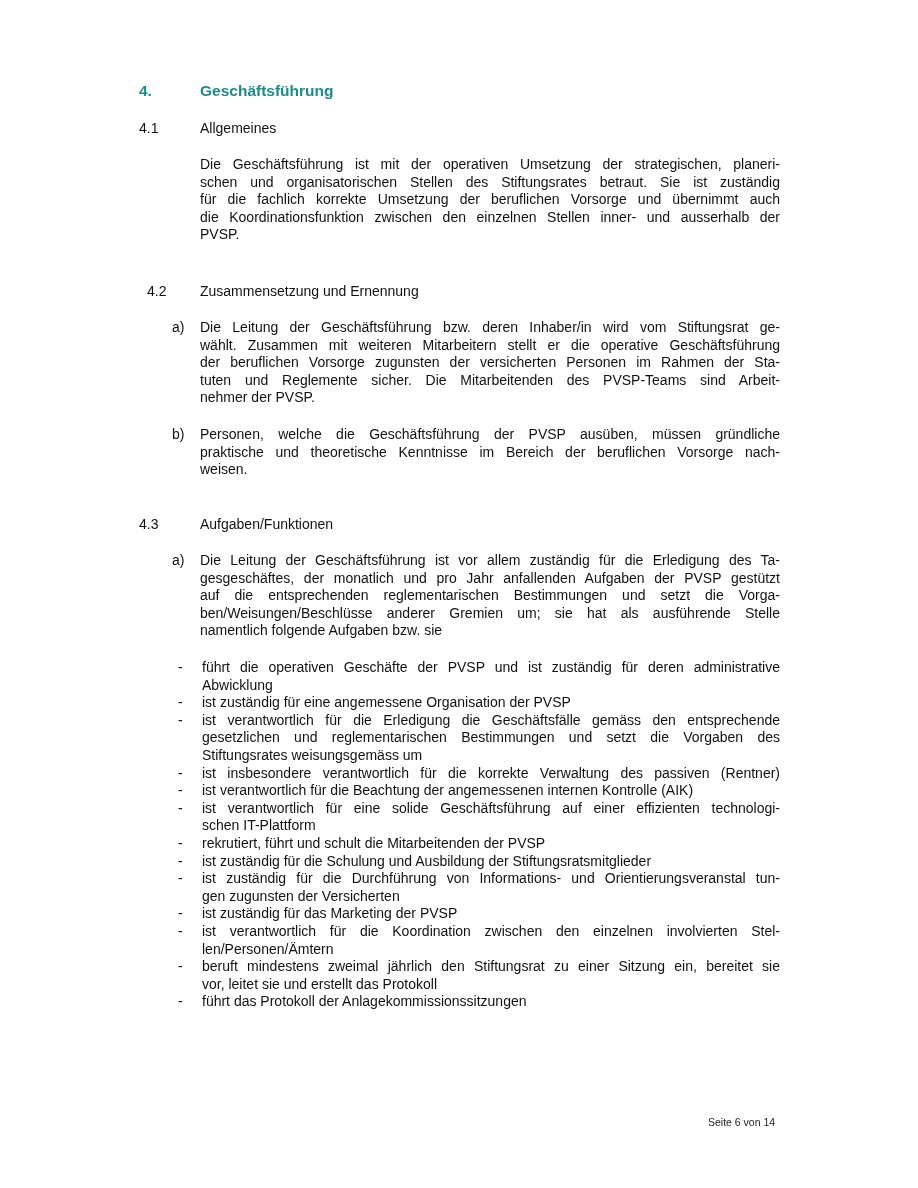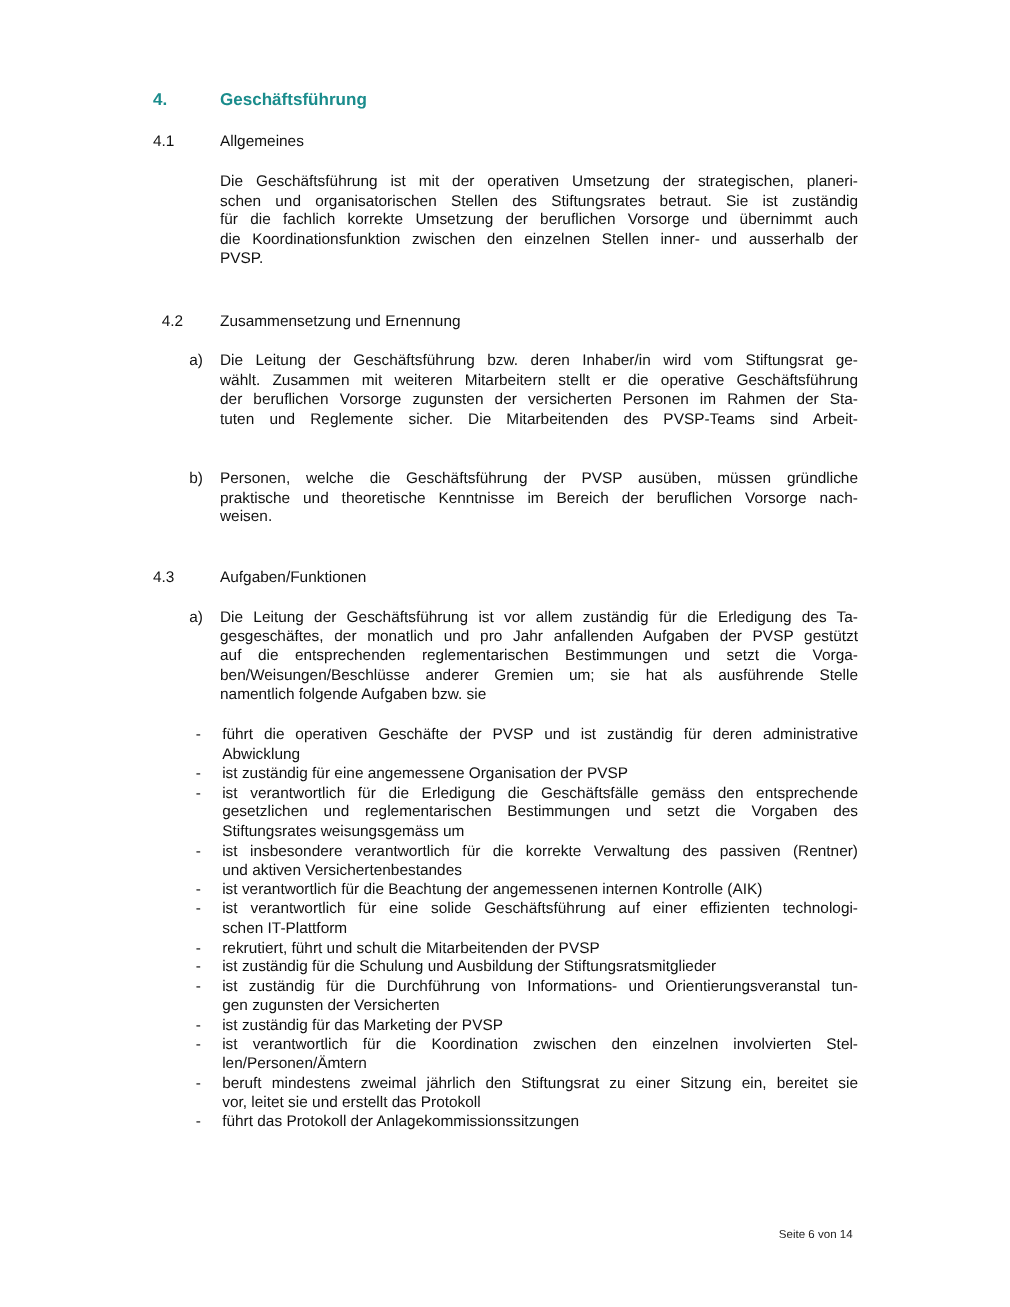--- a/index.html
+++ b/index.html
@@ -40,20 +40,21 @@
 
   <div class="abs secnum" style="left:147px; top:283px;">4.2</div>
   <div class="abs sectitle" style="left:200px; top:283px;text-align:center;">Zusammensetzung und Ernennung</div>
 
   <div class="abs marker" style="left:172px; top:319px;">a)</div>
   <div class="abs para" style="left:200px; top:319px; width:580px;">
     <span class="ln">Die Leitung der Geschäftsführung bzw. deren Inhaber/in wird vom Stiftungsrat ge-</span>
     <span class="ln">wählt. Zusammen mit weiteren Mitarbeitern stellt er die operative Geschäftsführung</span>
     <span class="ln">der beruflichen Vorsorge zugunsten der versicherten Personen im Rahmen der Sta-</span>
     <span class="ln">tuten und Reglemente sicher. Die Mitarbeitenden des PVSP-Teams sind Arbeit-</span>
+    <span class="ln last">nehmer der PVSP.</span>
   </div>
 
   <div class="abs marker" style="left:172px; top:426px;">b)</div>
   <div class="abs para" style="left:200px; top:426px; width:580px;">
     <span class="ln">Personen, welche die Geschäftsführung der PVSP ausüben, müssen gründliche</span>
     <span class="ln">praktische und theoretische Kenntnisse im Bereich der beruflichen Vorsorge nach-</span>
     <span class="ln last">weisen.</span>
   </div>
 
   <div class="abs secnum" style="left:139px; top:516px;">4.3</div>
@@ -87,21 +88,20 @@
       <span class="btext">
         <span class="ln">ist verantwortlich für die Erledigung die Geschäftsfälle gemäss den entsprechende</span>
         <span class="ln">gesetzlichen und reglementarischen Bestimmungen und setzt die Vorgaben des</span>
         <span class="ln last">Stiftungsrates weisungsgemäss um</span>
       </span>
     </div>
     <div class="bullet">
       <span class="dash">-</span>
       <span class="btext">
         <span class="ln">ist insbesondere verantwortlich für die korrekte Verwaltung des passiven (Rentner)</span>
-        <span class="ln last">und aktiven Versichertenbestandes</span>
       </span>
     </div>
     <div class="bullet">
       <span class="dash">-</span>
       <span class="btext">
         <span class="ln last">ist verantwortlich für die Beachtung der angemessenen internen Kontrolle (AIK)</span>
       </span>
     </div>
     <div class="bullet">
       <span class="dash">-</span>

